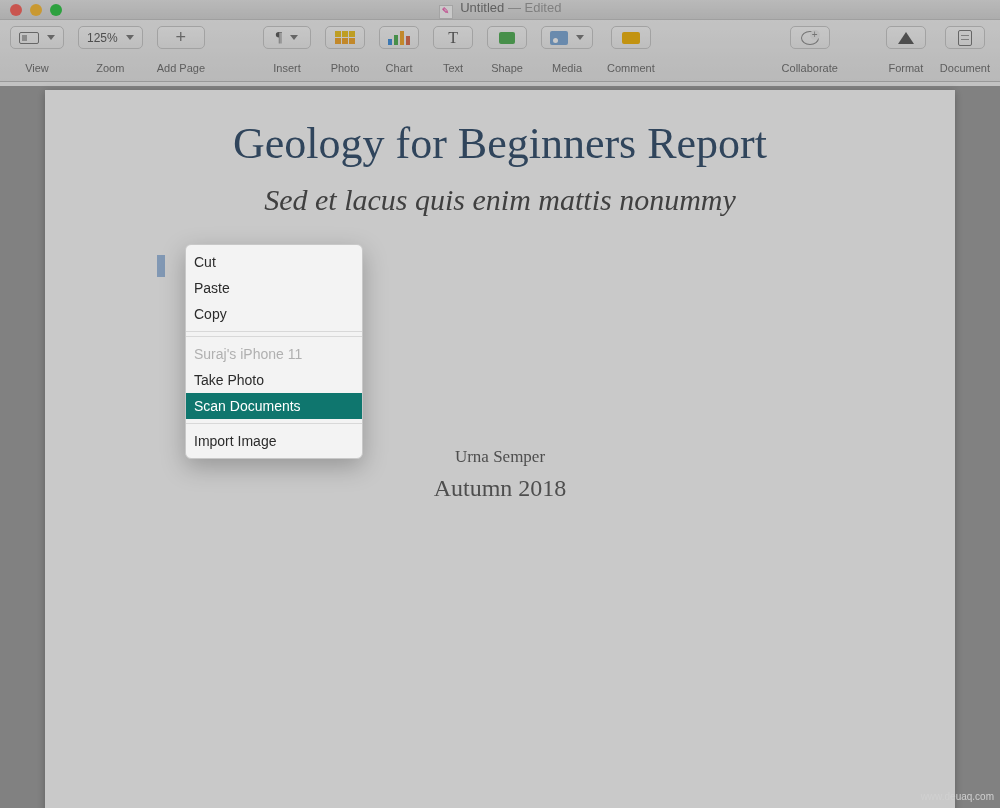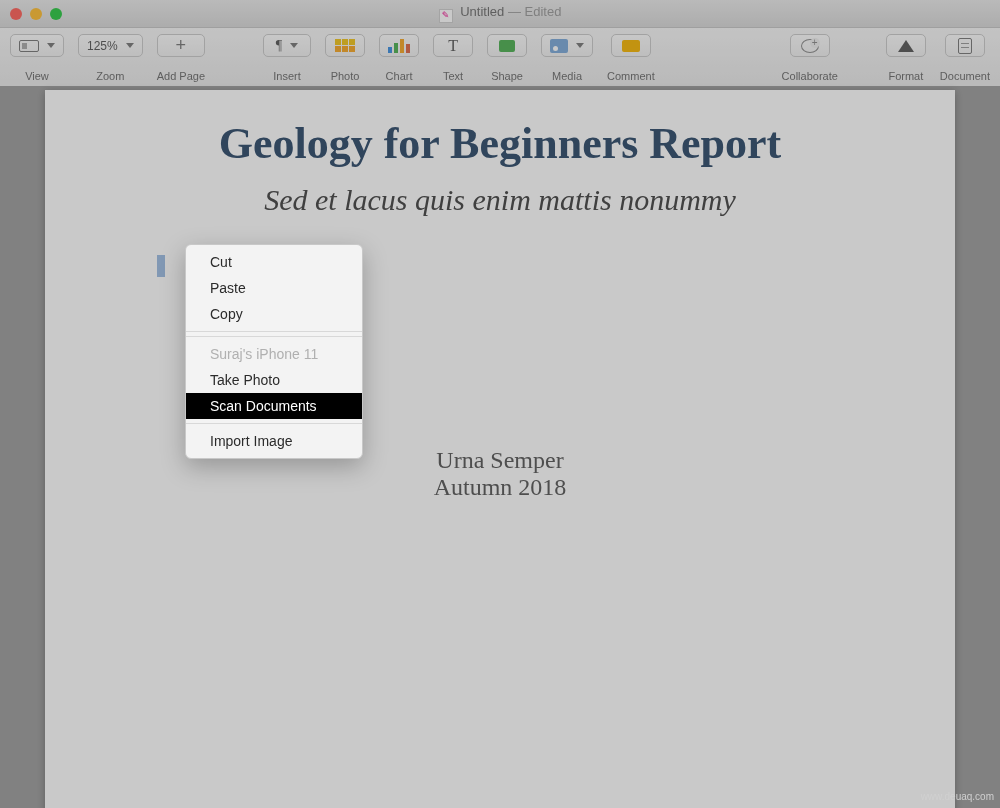--- a/index.html
+++ b/index.html
@@ -1,20 +1,20 @@
 <!DOCTYPE html>
 <html><head>
 <meta charset="utf-8">
 <style>
   * { box-sizing: border-box; margin: 0; padding: 0; }
   html, body { width: 1000px; height: 808px; overflow: hidden; font-family: -apple-system, "Helvetica Neue", Arial, sans-serif; }
   body { position: relative; background: #f5f5f5; }
 
   
-  .titlebar { height: 28px; background: linear-gradient(#eaeaea,#d8d8d8); display:flex; align-items:center; position:relative; border-bottom:1px solid #c5c5c5;}
+  .titlebar { height: 20px; background: linear-gradient(#eaeaea,#d8d8d8); display:flex; align-items:center; position:relative; border-bottom:1px solid #c5c5c5;}
   .traffic { display:flex; gap:8px; margin-left:10px;}
   .dot { width:12px; height:12px; border-radius:50%; }
   .dot.red{background:#ff5f57;} .dot.yellow{background:#ffbd2e;} .dot.green{background:#28c840;}
   .title { position:absolute; left:0; right:0; text-align:center; font-size:13px; color:#6d6d6d;}
   .title .docicon{display:inline-block;width:14px;height:14px;background:#fff;border:1px solid #ccc; vertical-align:-2px; margin-right:4px; font-size:9px; color:#e08; text-align:center;}
   .title .edited{color:#999;}
 
   
   .toolbar { height:62px; background:linear-gradient(#f7f7f7,#e9e9e9); border-bottom:1px solid #bcbcbc; display:flex; align-items:flex-start; padding:6px 10px 0 10px; gap:14px;}
   .tgroup{display:flex;flex-direction:column;align-items:center;}
@@ -40,31 +40,31 @@
   .icon-doc::before,.icon-doc::after{content:"";position:absolute;left:2px;right:2px;height:1px;background:#999;}
   .icon-doc::before{top:4px;}.icon-doc::after{top:8px;}
   .icon-insert{font-family:Georgia,serif;font-size:14px;color:#555;}
   .icon-text{font-family:Georgia,serif;font-size:16px;color:#555;}
   .icon-view{width:20px;height:12px;border:1.5px solid #777;border-radius:2px;position:relative;}
   .icon-view::after{content:"";position:absolute;left:2px;top:2px;bottom:2px;width:5px;background:#aaa;}
 
   
   .docarea{position:absolute;top:86px;left:0;right:0;bottom:0;background:#9c9c9c;display:flex;justify-content:center;padding-top:4px;}
   .page{width:910px;min-height:900px;background:#fff;box-shadow:0 2px 8px rgba(0,0,0,.3);padding:20px 60px;position:relative;}
-  .doc-title{font-family:Georgia,'Times New Roman',serif;font-weight:bold;font-size:44px;color:#2b4868;text-align:center;margin-top:8px;}
+  .doc-title{font-family:Georgia,'Times New Roman',serif;font-weight:normal;font-size:44px;color:#2b4868;text-align:center;margin-top:8px;}
   .doc-sub{font-family:Georgia,serif;font-style:italic;font-size:30px;color:#424242;text-align:center;margin-top:14px;}
   .selmark{position:absolute;left:112px;top:165px;width:8px;height:22px;background:#9bbce2;}
-  .author{font-family:Georgia,serif;font-size:24px;color:#555;text-align:center;margin-top:230px;}
-  .date{font-family:Georgia,serif;font-size:24px;color:#555;text-align:center;margin-top:0;}
+  .author{font-family:Georgia,serif;font-size:17px;color:#555;text-align:center;margin-top:230px;}
+  .date{font-family:Georgia,serif;font-size:24px;color:#555;text-align:center;margin-top:8px;}
 
   
   .ctx{position:absolute;left:185px;top:244px;width:178px;background:#f3f3f3;border:1px solid #c8c8c8;border-radius:6px;box-shadow:0 8px 24px rgba(0,0,0,.25);padding:4px 0;font-size:14px;color:#2b2b2b;}
-  .ctx .mi{padding:5px 24px;display:flex;align-items:center;justify-content:space-between;}
+  .ctx .mi{padding:5px 8px;display:flex;align-items:center;justify-content:space-between;}
   .ctx .mi.disabled{color:#b0b0b0;}
-  .ctx .mi.sel{background:#000000;color:#fff;}
+  .ctx .mi.sel{background:#0f766e;color:#fff;}
   .ctx .sep{height:1px;background:#d8d8d8;margin:4px 0;}
   .ctx .arrow{border-left:6px solid #555;border-top:5px solid transparent;border-bottom:5px solid transparent;}
 
   
   .dim{position:absolute;inset:0;background:rgba(60,60,60,.28);pointer-events:none;}
 
   .watermark{position:absolute;right:6px;bottom:6px;font-size:10px;color:#d0d0d0;}
 </style>
 </head>
 <body>

